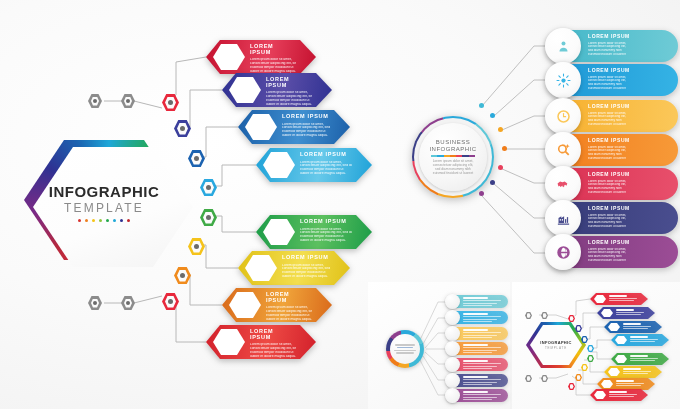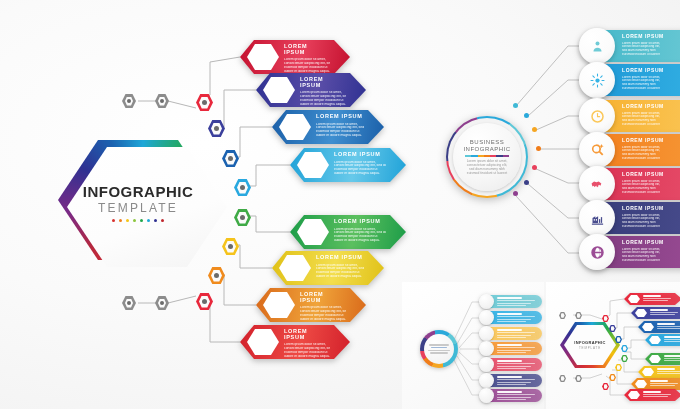--- a/index.html
+++ b/index.html
@@ -7,21 +7,21 @@
     width:680px;height:409px;overflow:hidden;
     background:#f2f2f2;
     font-family:"Liberation Sans", sans-serif;
   }
   .canvas{position:relative;width:680px;height:409px;overflow:hidden;
     background:
       radial-gradient(ellipse at 30% 35%, #ffffff 0%, #fafafa 45%, #f0f0f0 100%);
   }
 
   
-  .abs{position:absolute;margin-left:34px;}
+  .abs{position:absolute;}
   .nosel{user-select:none;}
 
   
   #panel-hex{left:0;top:0;width:400px;height:380px;}
 
   
   .bighex-wrap{position:absolute;left:24px;top:140px;width:160px;height:120px;}
   .hexshape{
     width:100%;height:100%;
     clip-path:polygon(25% 0%,75% 0%,100% 50%,75% 100%,25% 100%,0% 50%);

